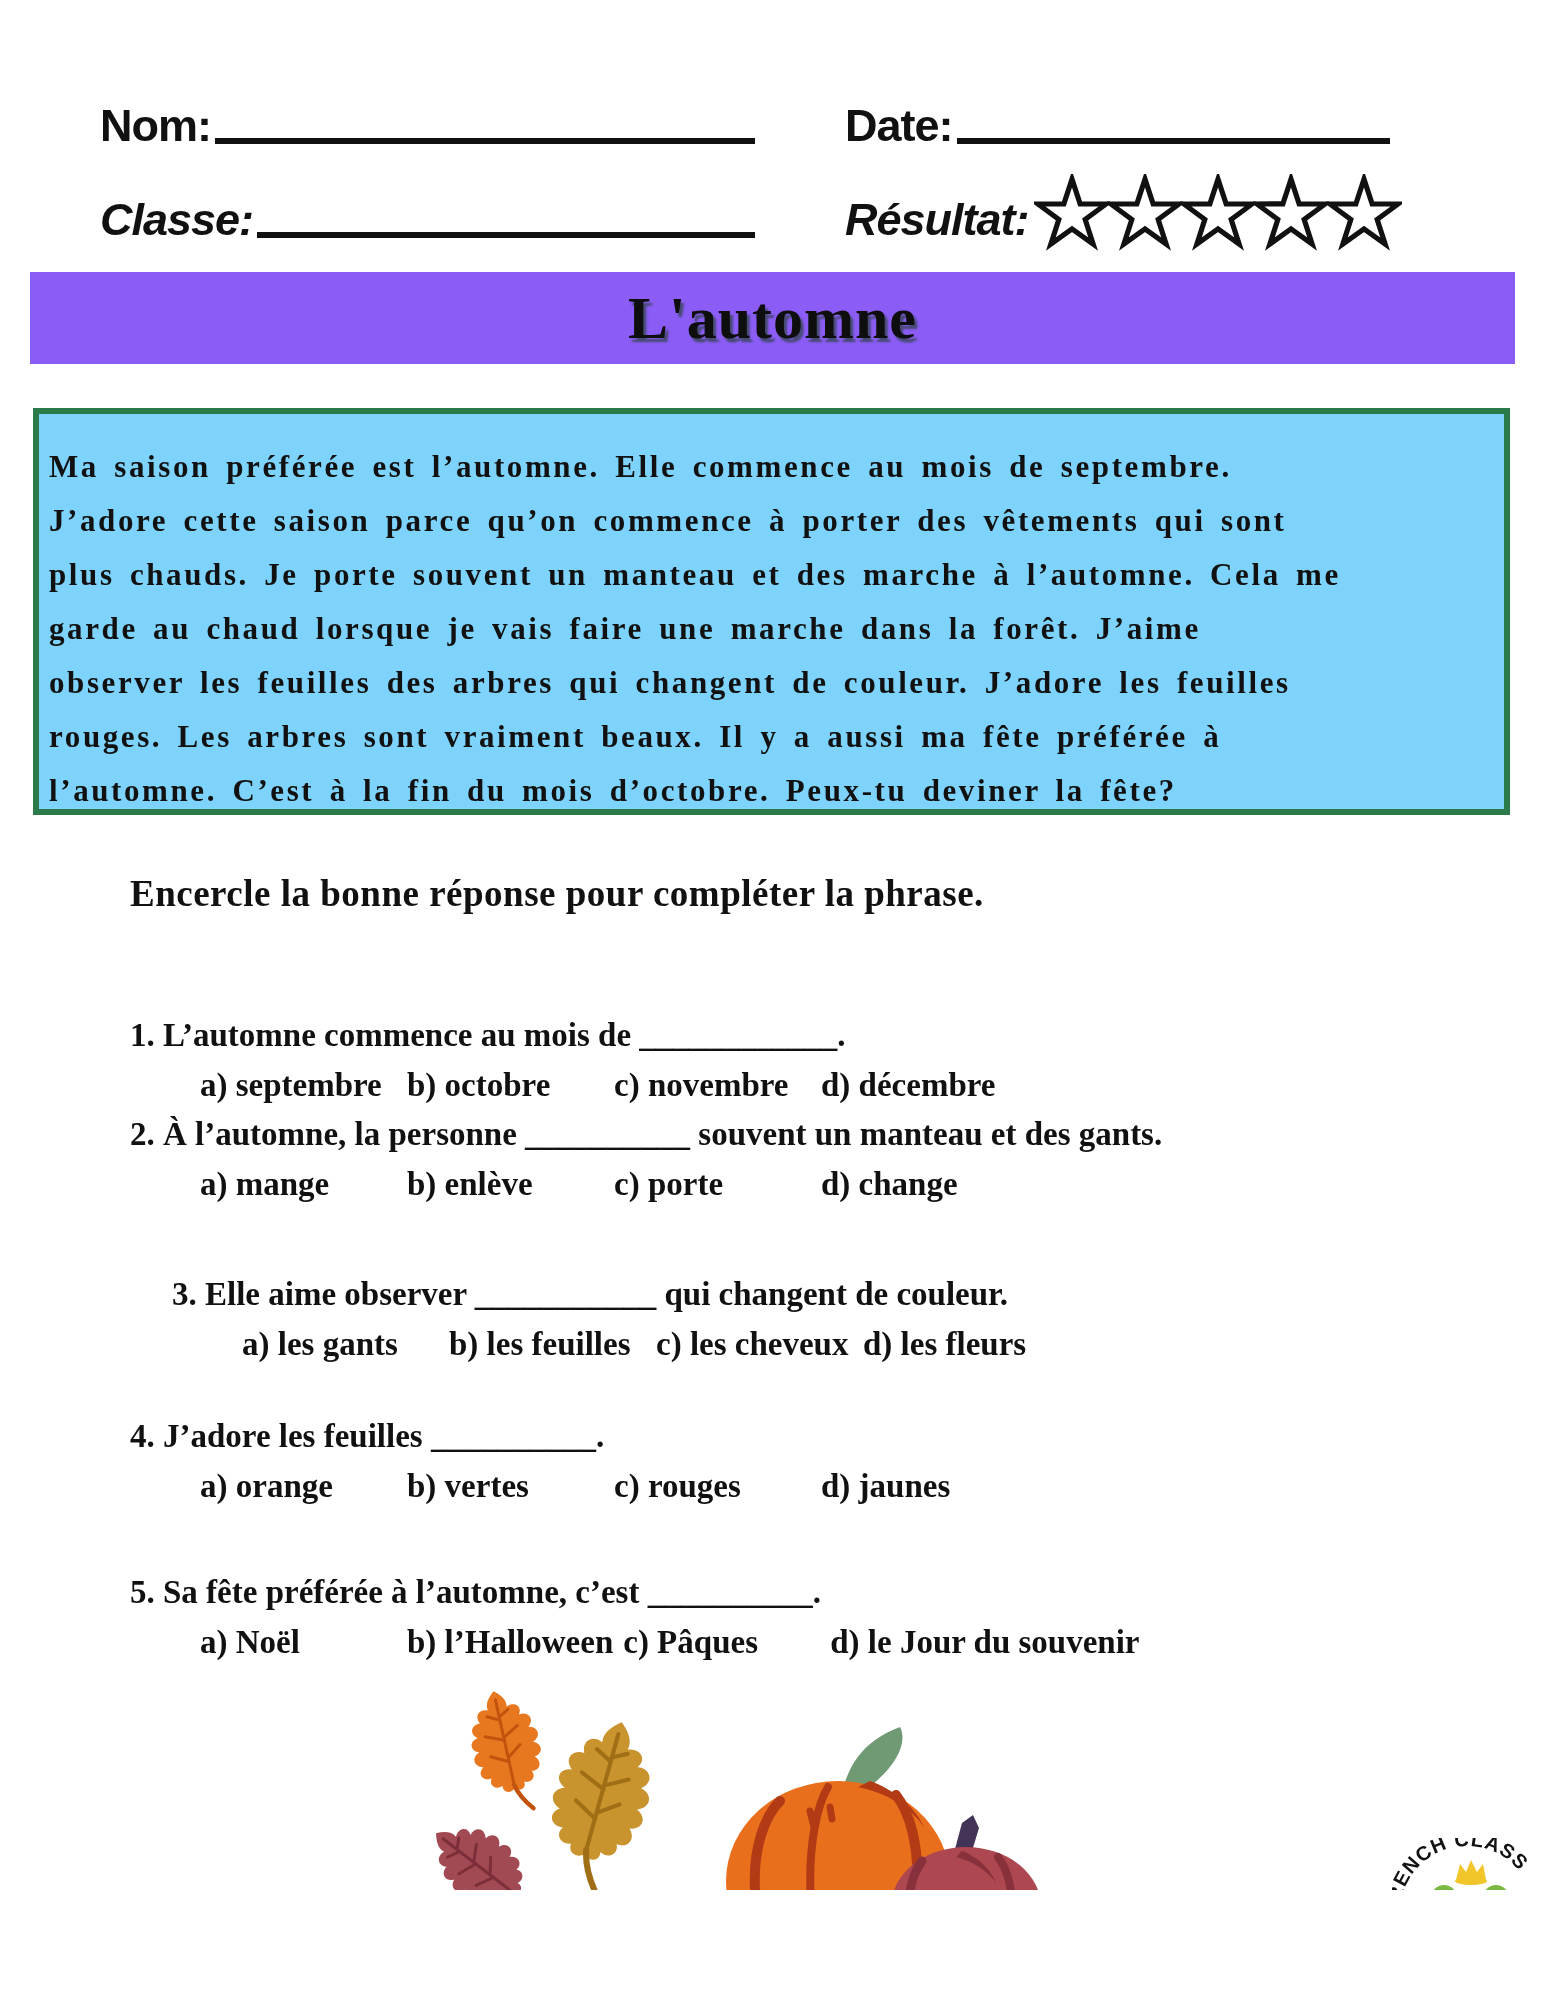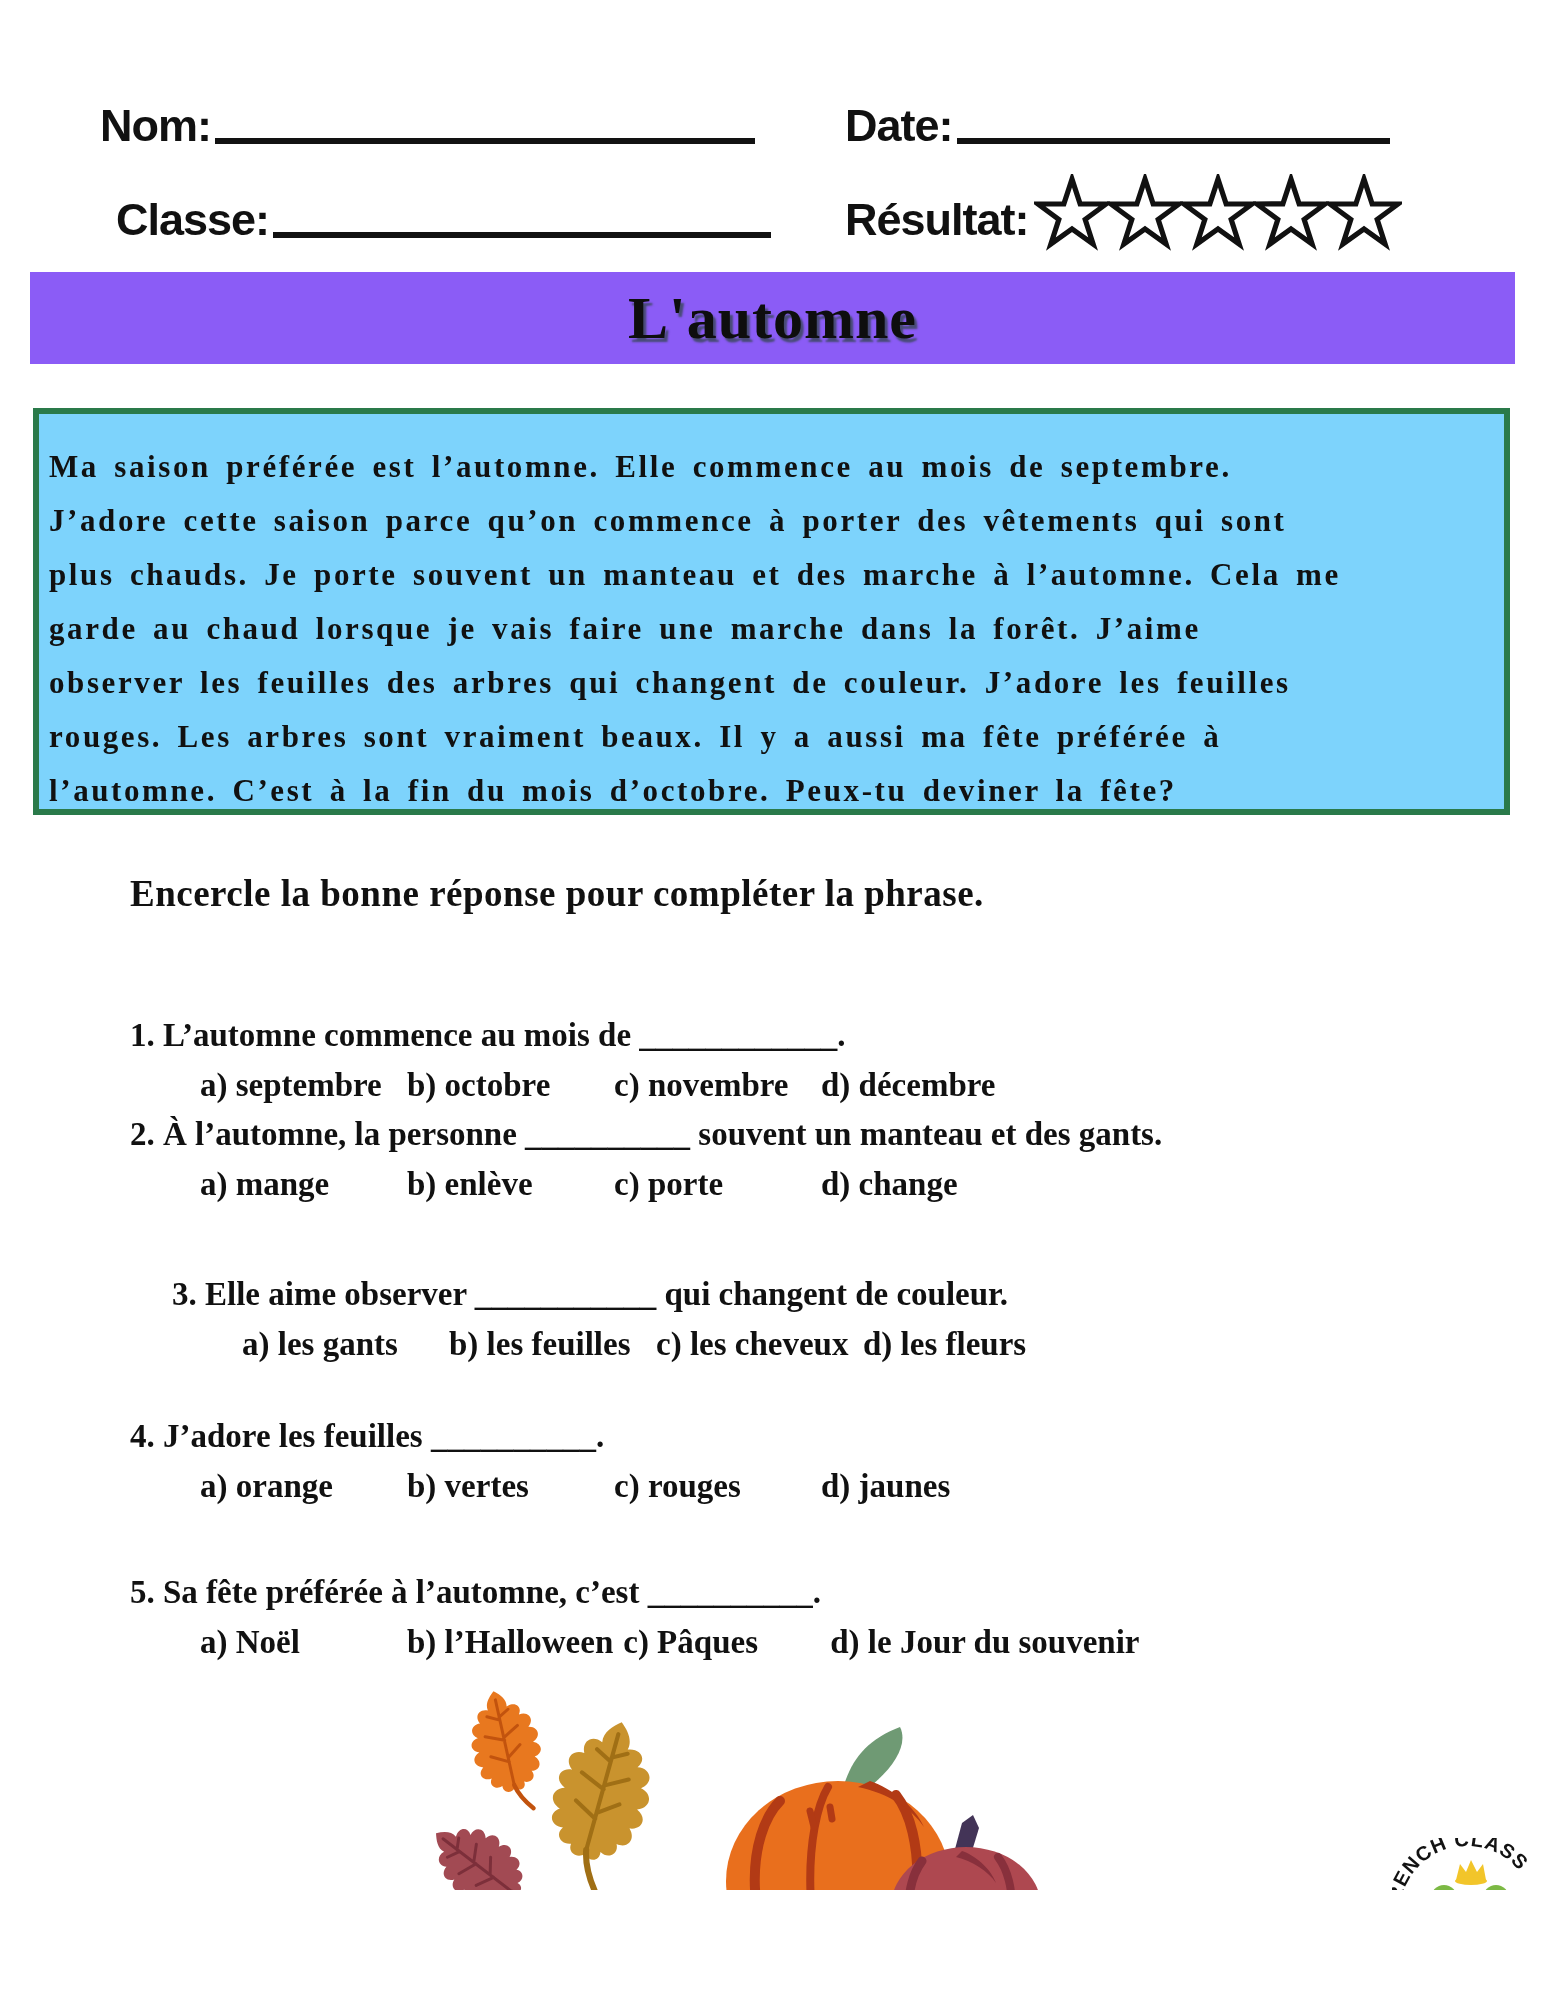--- a/index.html
+++ b/index.html
@@ -6,23 +6,23 @@
   .page{position:relative;width:1545px;height:1890px;background:#ffffff;overflow:hidden;
         font-family:"Liberation Serif","DejaVu Serif",serif;color:#111;}
 
   
   .hrow{position:absolute;display:flex;align-items:flex-end;
         font-family:"Liberation Sans","DejaVu Sans",sans-serif;font-weight:700;}
   .hrow .lbl{font-size:45px;line-height:1;letter-spacing:-1px;padding-bottom:4px;white-space:nowrap;}
   .hrow .line{flex:1;border-bottom:6px solid #121212;margin-bottom:8px;margin-left:4px;}
   #row-nom{left:100px;top:96px;width:655px;height:56px;}
   #row-date{left:845px;top:96px;width:545px;height:56px;}
-  #row-classe{left:116px;top:190px;width:655px;height:56px;}
+  #row-classe{left:100px;top:190px;width:655px;height:56px;font-style:italic;}
   #row-resultat{left:845px;top:172px;width:560px;height:80px;align-items:flex-end;}
-  #row-resultat .lbl{padding-bottom:10px;}
+  #row-resultat .lbl{padding-bottom:10px;font-style:italic;}
   .stars{display:flex;align-items:flex-end;margin-left:8px;}
   .stars svg{display:block;margin-left:-3px;}
 
   
   .banner{position:absolute;left:30px;top:272px;width:1485px;height:92px;background:#8b5cf6;}
   .banner .title{width:100%;text-align:center;font-size:60px;font-weight:700;line-height:92px;
         color:#0e0e0e;text-shadow:3px 4px 2px rgba(35,66,47,0.65);letter-spacing:1px;}
 
   
   .passage{position:absolute;left:33px;top:408px;width:1477px;height:407px;box-sizing:border-box;

